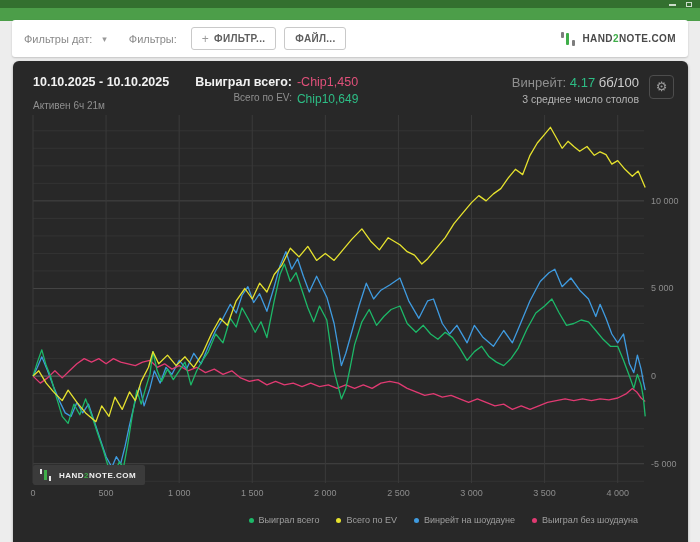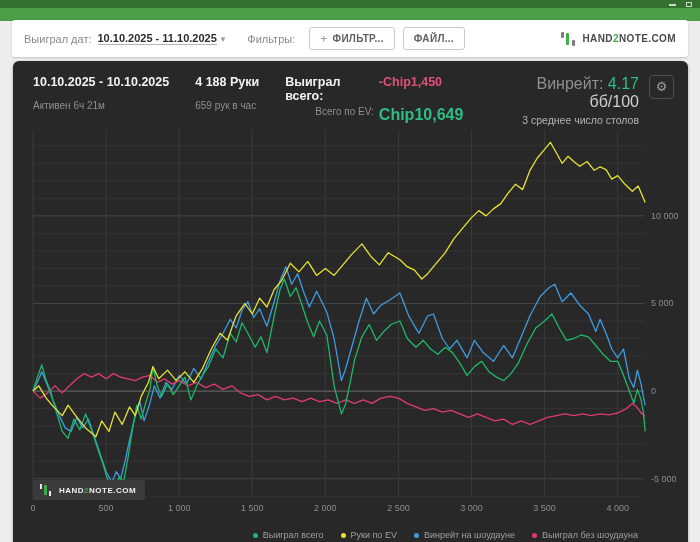--- a/index.html
+++ b/index.html
@@ -35,25 +35,25 @@
 
   
   .panel { position:absolute; left:13px; top:61px; width:675px; height:490px; background:#282828;
            border-radius:6px; box-shadow:0 1px 3px rgba(0,0,0,.3); overflow:hidden; }
   .panel-header { display:flex; align-items:flex-start; padding:14px 14px 0 20px; color:#fff; }
   .ph-col { margin-right:26px; }
   .ph-main { font-size:12.5px; font-weight:bold; color:#f2f2f2; white-space:nowrap; }
   .ph-sub { font-size:10px; color:#8f8f8f; margin-top:11px; white-space:nowrap; }
   .won-grid { display:grid; grid-template-columns:auto auto; column-gap:5px; row-gap:3px; }
   .won-grid .l1 { font-size:12.5px; font-weight:bold; color:#f2f2f2; justify-self:end; }
-  .won-grid .v1 { font-size:12.5px; font-weight:bold; color:#e0507a; }
+  .won-grid .v1 { font-size:12.5px; font-weight:normal; color:#e0507a; }
   .won-grid .l2 { font-size:10px; color:#8f8f8f; justify-self:end; }
-  .won-grid .v2 { font-size:16px; color:#2dbd85;font-weight:bold; }
+  .won-grid .v2 { font-size:12px; color:#2dbd85; }
   .right-col { margin-left:auto; text-align:right; margin-right:10px; }
-  .wr-line { font-size:16px; color:#8f8f8f; }
+  .wr-line { font-size:13px; color:#8f8f8f; }
   .wr-line .wr-val { color:#2dbd85; }
   .wr-line .wr-units { color:#cfcfcf; }
   .tables-line { font-size:10.5px; color:#b3b3b3; margin-top:3px; }
   .gear-btn { width:25px; height:24px; border:1px solid #4d4d4d; border-radius:4px; background:transparent;
               color:#9a9a9a; font-size:13px; line-height:22px; text-align:center; cursor:pointer; flex:0 0 auto; }
 
   .chart-wrap { position:relative; margin-top:2px; }
   svg text { font-family:"Liberation Sans",sans-serif; font-size:9px; fill:#8c8c8c; }
 
   .watermark { position:absolute; left:20px; top:352px; display:flex; align-items:center; gap:6px;
@@ -78,22 +78,21 @@
 
   <div class="titlebar">
     <div class="win-controls">
       <span class="min-glyph"></span>
       <span class="max-glyph"></span>
     </div>
   </div>
   <div class="greenbar"></div>
 
   <div class="toolbar">
-    <span class="tb-label">Выиграл дат:</span>
-    <span class="date-range">10.10.2025 - 11.10.2025</span>
+    <span class="tb-label">Фильтры дат:</span>
     <span class="caret">▾</span>
     <span class="tb-label">Фильтры:</span>
     <button class="tb-btn">
       <span class="plus">+</span>
       <span>ФИЛЬТР...</span>
     </button>
     <button class="tb-btn">
       <span>ФАЙЛ...</span>
     </button>
     <div class="brand">
@@ -104,24 +103,20 @@
         </span>
       <span class="brand-text"><span>HAND</span><span class="g2">2</span><span>NOTE.COM</span></span>
     </div>
   </div>
 
   <div class="panel">
     <div class="panel-header">
       <div class="ph-col">
         <div class="ph-main">10.10.2025 - 10.10.2025</div>
         <div class="ph-sub">Активен 6ч 21м</div>
-      </div>
-      <div class="ph-col">
-        <div class="ph-main">4 188 Руки</div>
-        <div class="ph-sub">659 рук в час</div>
       </div>
       <div class="ph-col won-grid">
         <span class="l1">Выиграл всего:</span>
         <span class="v1">-Chip1,450</span>
         <span class="l2">Всего по EV:</span>
         <span class="v2">Chip10,649</span>
       </div>
       <div class="right-col">
         <div class="wr-line">
           <span>Винрейт:</span>
@@ -193,21 +188,21 @@
       </div>
     </div>
 
     <div class="legend" id="legend">
         <span class="legend-item">
           <span class="legend-dot" style="background: rgb(29, 184, 104);"></span>
           <span class="legend-label">Выиграл всего</span>
         </span>
         <span class="legend-item">
           <span class="legend-dot" style="background: rgb(230, 226, 46);"></span>
-          <span class="legend-label">Руки по EV</span>
+          <span class="legend-label">Всего по EV</span>
         </span>
         <span class="legend-item">
           <span class="legend-dot" style="background: rgb(63, 155, 224);"></span>
           <span class="legend-label">Винрейт на шоудауне</span>
         </span>
         <span class="legend-item">
           <span class="legend-dot" style="background: rgb(224, 58, 114);"></span>
           <span class="legend-label">Выиграл без шоудауна</span>
         </span>
       </div>

